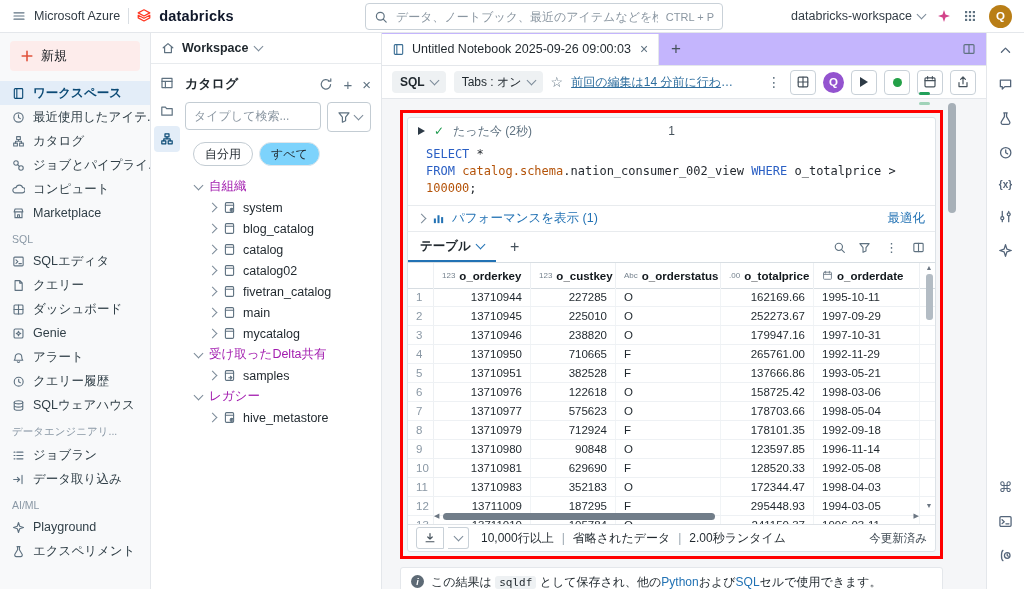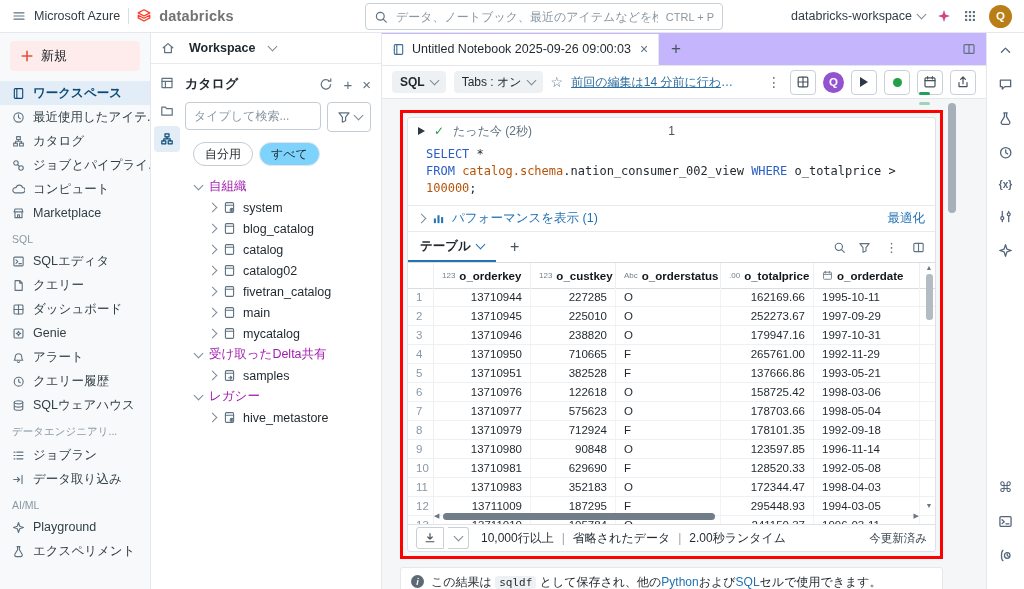--- a/index.html
+++ b/index.html
@@ -11,42 +11,42 @@
 .icwrap{display:inline-flex;align-items:center;justify-content:center;color:#5f7281}
 .gray{color:#5f7281}.blue{color:#3b6e94}.red{color:#e0533d}.brandred{color:#ff3621}.pink{color:#d2438a}.lblue{color:#2272b4}
 .cv{width:6px;height:6px;border-right:1.4px solid #7b8a98;border-bottom:1.4px solid #7b8a98;display:inline-block;flex:none}
 .cv.right{transform:rotate(-45deg)}
 .cv.down{transform:rotate(45deg);margin-top:-3px}
 .cv.blue{border-color:#2272b4}
 
 .topbar{height:32px;display:flex;align-items:center;gap:8px;padding:0 12px;border-bottom:1px solid #e4e7eb;position:relative;background:#fff}
 .azure{font-size:12.5px;color:#323c45}
 .tb-div{width:1px;height:16px;background:#d9dee3}
-.brand{font-weight:700;font-size:14.5px;color:#737373;letter-spacing:.2px}
+.brand{font-weight:700;font-size:14.5px;color:#0f172a;letter-spacing:.2px}
 .search{position:absolute;left:365px;top:3px;width:340px;height:25px;border:1px solid #c9d1d8;border-radius:4px;display:flex;align-items:center;gap:6px;padding:0 8px;background:#fff}
 .search input{border:none;outline:none;flex:1;font-size:12px;font-family:inherit;color:#1f272d;background:transparent}
 .search input::placeholder{color:#8a96a1}
 .kbd{font-size:11px;color:#8a96a1;white-space:nowrap}
 .tb-right{margin-left:auto;display:flex;align-items:center;gap:12px}
 .wsel{display:flex;align-items:center;gap:6px;font-size:12.5px;color:#323c45;cursor:pointer}
 .avatar{width:23px;height:23px;border-radius:50%;display:flex;align-items:center;justify-content:center;color:#fff;font-size:11.5px;font-weight:700}
 .av-orange{background:#b97e16}
 .av-purple{background:#9353cf;width:21px;height:21px}
 
 .body{display:flex;height:557px}
 .sidebar{width:150px;flex:none;background:#f8f9fa;border-right:1px solid #e4e7eb;overflow:hidden}
 .new-btn{margin:8px 10px 10px;height:30px;background:#fdeceb;border-radius:4px;display:flex;align-items:center;gap:7px;padding:0 10px;font-size:13px;color:#11171c;cursor:pointer}
 .nav-sec{padding:8px 12px 4px;font-size:10.5px;color:#8a98a5;white-space:nowrap}
 .nav-item{height:24px;display:flex;align-items:center;gap:8px;padding:0 12px;font-size:12.5px;color:#303f47;white-space:nowrap;cursor:pointer}
 .nav-item .ic{width:13px;height:13px;color:#5f7281}
 .nav-item.active{background:#e3edf8;color:#0b4a75;font-weight:700}
 .nav-item.active .ic{color:#0b4a75}
 
 .wpanel{width:230px;flex:none;border-right:1px solid #e4e7eb;display:flex;flex-direction:column;background:#fff}
-.wp-head{height:30px;border-bottom:1px solid #e8ebee;display:flex;align-items:center;gap:14px;padding:0 10px;flex:none}
+.wp-head{height:30px;border-bottom:1px solid #e8ebee;display:flex;align-items:center;gap:7px;padding:0 10px;flex:none}
 .wp-title{font-size:12.5px;font-weight:700;color:#1f272d}
 .wp-body{flex:1;display:flex;min-height:0}
 .minirail{width:32px;flex:none;display:flex;flex-direction:column;align-items:center;padding-top:6px;gap:2px}
 .mr-ic{width:26px;height:26px;border-radius:4px;display:flex;align-items:center;justify-content:center;color:#5f7281;cursor:pointer}
 .mr-ic.sel{background:#e3edf8;color:#0b4a75}
 .catpane{flex:1;padding:8px 10px 0 2px;min-width:0}
 .cat-head{display:flex;align-items:center;height:24px}
 .cat-title{font-weight:700;font-size:13px;flex:1}
 .cat-head .icwrap{margin-left:10px;cursor:pointer}
 .cat-x{font-size:15px;color:#5f7281;margin-left:10px;cursor:pointer}

